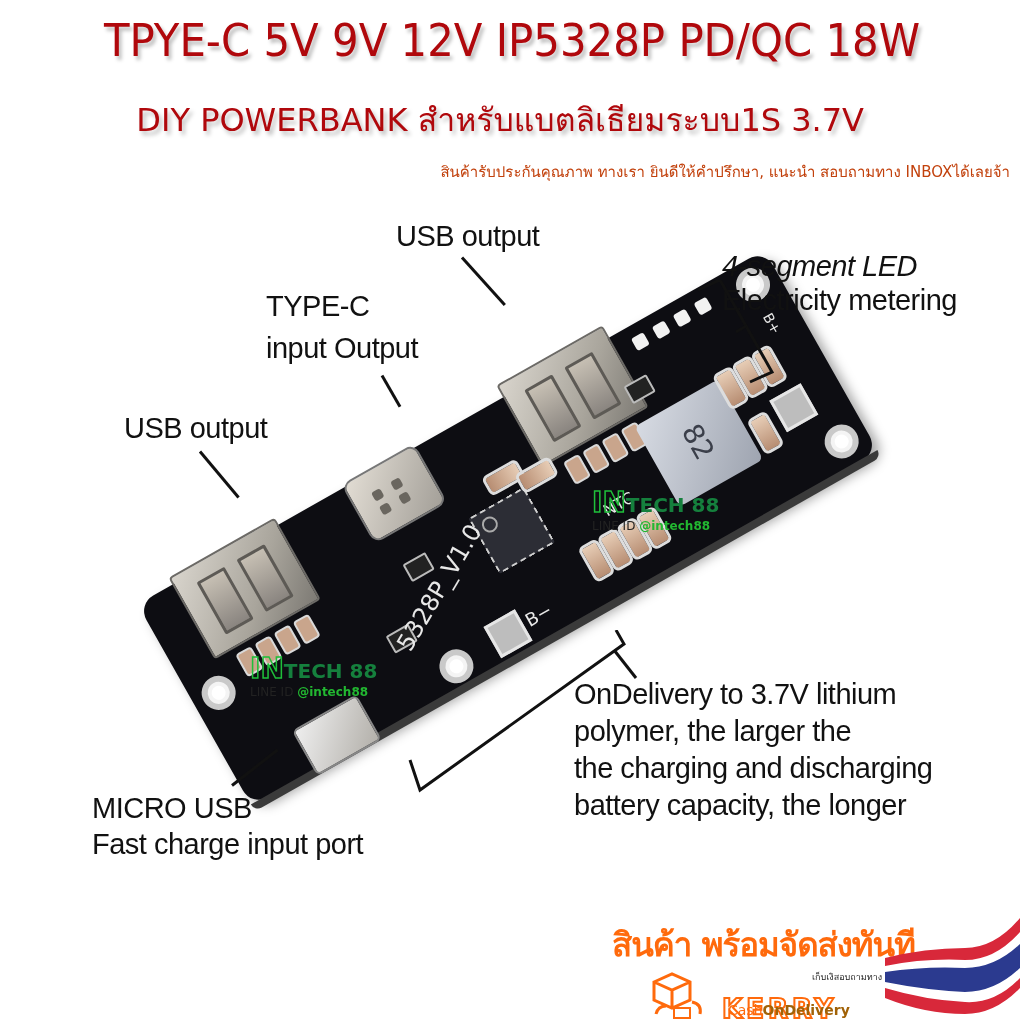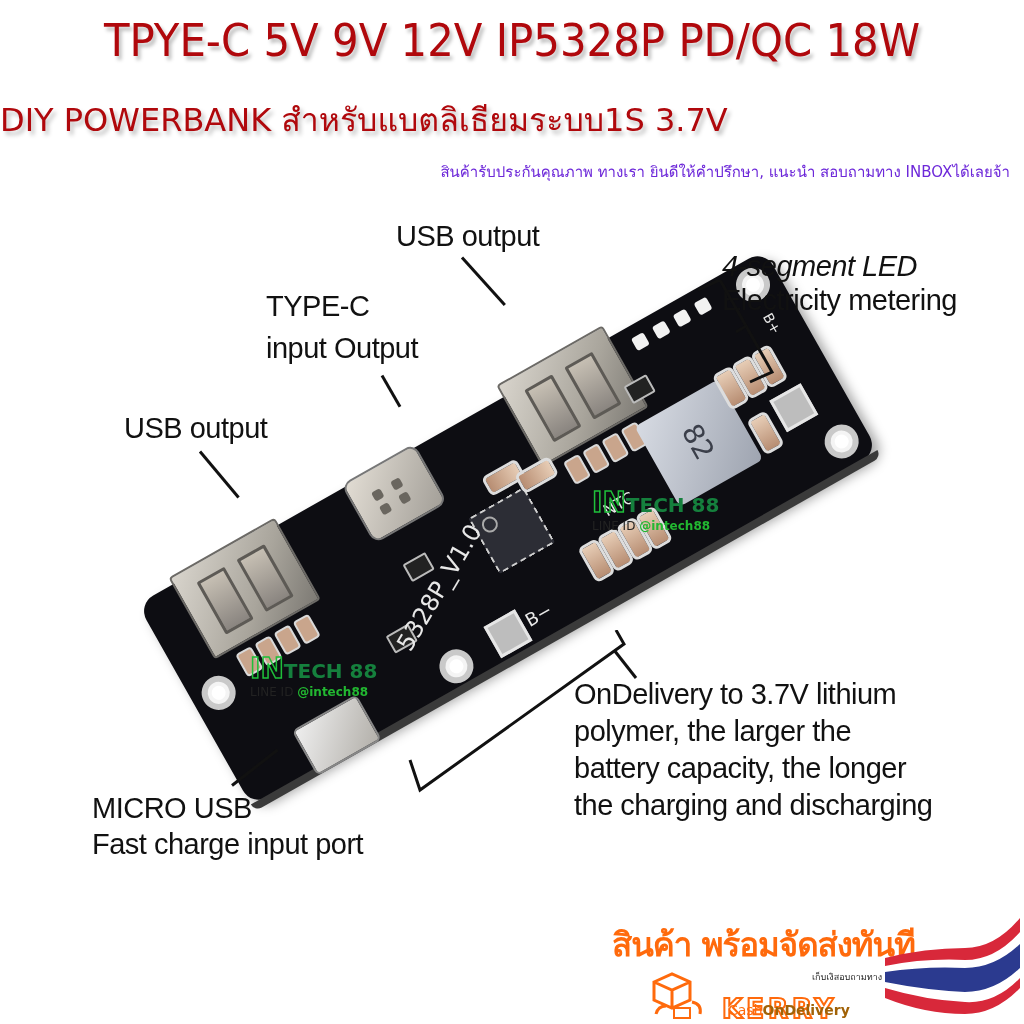--- a/index.html
+++ b/index.html
@@ -1,20 +1,20 @@
 <!DOCTYPE html>
 <html><head>
 <meta charset="utf-8">
 <style>
   html, body { margin:0; padding:0; }
   body { width:1024px; height:1024px; background:#ffffff; position:relative; overflow:hidden; font-family:"Liberation Sans", sans-serif; }
   .abs { position:absolute; }
   .title1 { left:0; top:14px; width:1024px; text-align:center; font-family:"DejaVu Sans", sans-serif; font-size:45px; color:#b0080c; letter-spacing:0px; white-space:nowrap; text-shadow:3px 4px 4px rgba(0,0,0,0.25); transform:scaleX(0.93); transform-origin:center; }
-  .title2 { left:0; top:94px; width:864px; text-align:left; font-family:"DejaVu Sans", sans-serif; font-size:32px; color:#b0080c; white-space:nowrap; text-shadow:3px 4px 4px rgba(0,0,0,0.25); }
-  .subtitle { right:14px; top:160px; font-family:"DejaVu Sans", sans-serif; font-size:15px; color:#6d28d9; white-space:nowrap; }
+  .title2 { left:0; top:94px; width:864px; text-align:right; font-family:"DejaVu Sans", sans-serif; font-size:32px; color:#b0080c; white-space:nowrap; text-shadow:3px 4px 4px rgba(0,0,0,0.25); }
+  .subtitle { right:14px; top:160px; font-family:"DejaVu Sans", sans-serif; font-size:15px; color:#c2410c; white-space:nowrap; }
   .label { font-family:"Liberation Sans", sans-serif; color:#111; font-size:29px; line-height:36px; white-space:nowrap; letter-spacing:-0.5px; }
   .leader { position:absolute; background:#111; height:3px; transform-origin:0 50%; }
   
   .board { position:absolute; left:148px; top:412px; width:720px; height:232px; background:#0d0d12; border-radius:18px; transform:rotate(-29.5deg); transform-origin:center; box-shadow:4px 8px 12px rgba(0,0,0,0.35); }
   .board-edge { position:absolute; left:0; right:0; bottom:-6px; height:8px; background:#3a3a3a; border-radius:0 0 18px 18px; }
   .hole { position:absolute; width:34px; height:34px; border-radius:50%; background:#f4f4f4; border:6px solid #c9c9c9; box-sizing:border-box; }
   .hole::after { content:""; position:absolute; left:4px; top:4px; width:14px; height:14px; border-radius:50%; background:#ffffff; }
   .usb-a { position:absolute; width:118px; height:90px; background:linear-gradient(135deg,#d8d4cc,#a9a59c 60%,#7d7a74); border:2px solid #6c6a66; border-radius:4px; }
   .usb-a .slot { position:absolute; width:26px; height:54px; top:16px; border:3px solid #5d5a55; border-radius:2px; background:linear-gradient(#c6bfb3,#8a8580); }
   .usb-a .slot.s1 { left:20px; } .usb-a .slot.s2 { left:66px; }
@@ -154,22 +154,22 @@
 <div class="abs label" style="left:92px;top:826px;">Fast charge input port</div>
 <div class="leader" style="left:232px;top:784px;width:58px;transform:rotate(-38deg);"></div>
 
 <svg class="abs" style="left:396px;top:630px;" width="260" height="190">
   <polyline points="14,130 24,160 228,14 220,0" fill="none" stroke="#111" stroke-width="3"></polyline>
   <line x1="218" y1="20" x2="240" y2="48" stroke="#111" stroke-width="3"></line>
 </svg>
 <div class="abs label" style="left:574px;top:676px;line-height:37px;">
   <div>OnDelivery to 3.7V lithium</div>
   <div>polymer, the larger the</div>
+  <div> the charging and discharging</div>
   <div>battery capacity, the longer</div>
-  <div> the charging and discharging</div>
 </div>
 
 <div class="abs promo">สินค้า พร้อมจัดส่งทันที</div>
 <svg class="abs box-icon" viewBox="0 0 60 50">
   <path d="M4 12 L22 4 L40 12 L40 30 L22 38 L4 30 Z M4 12 L22 20 L40 12 M22 20 L22 38" fill="none" stroke="#ff6a0c" stroke-width="3"></path>
   <path d="M42 32 Q52 34 50 44" fill="none" stroke="#ff6a0c" stroke-width="3"></path>
   <path d="M6 44 Q8 36 16 36" fill="none" stroke="#ff6a0c" stroke-width="3"></path>
   <rect x="24" y="38" width="16" height="10" fill="none" stroke="#ff6a0c" stroke-width="2"></rect>
 </svg>
 <div class="abs kerry-small">เก็บเงิสอบถามทาง</div>

